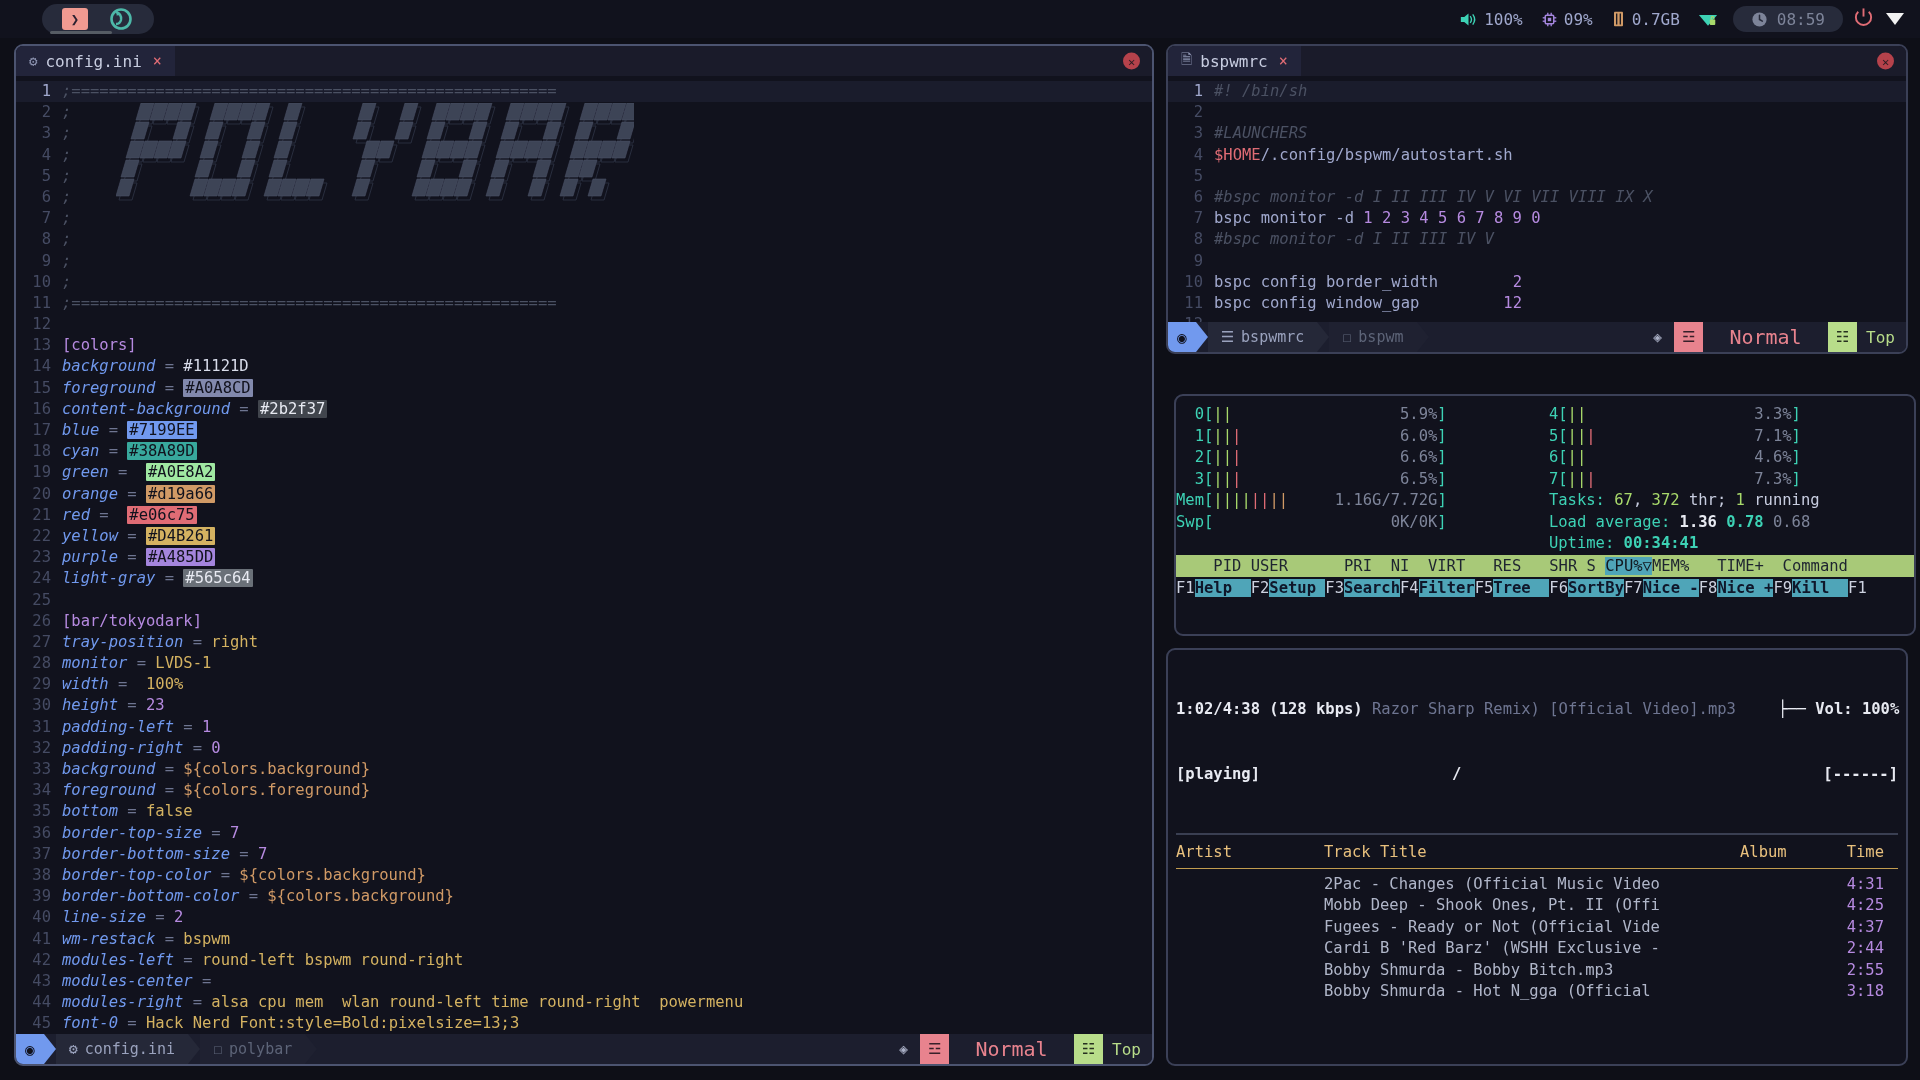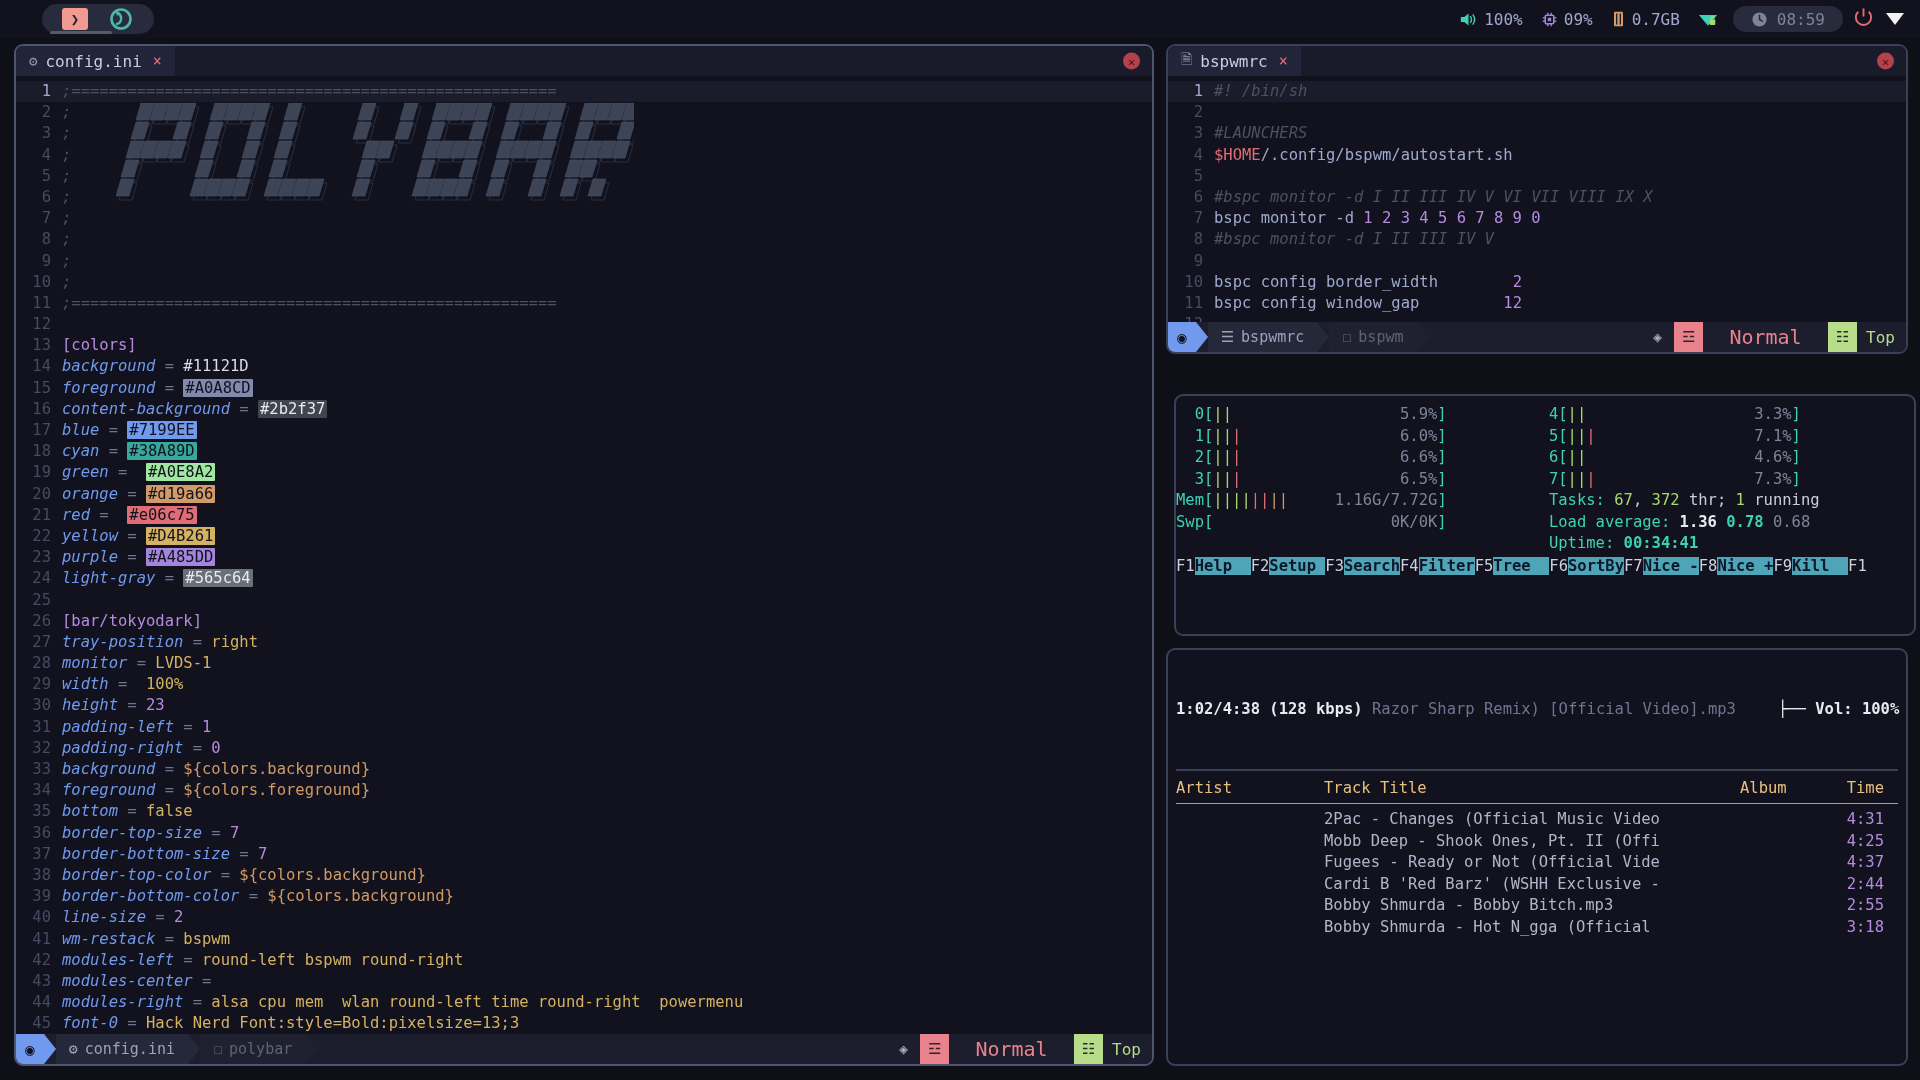--- a/index.html
+++ b/index.html
@@ -498,28 +498,34 @@
     <span class="sl-git">◈</span>
     <div class="sl-pill-red">☲</div>
     <span class="sl-norm">Normal</span>
     <div class="sl-pill-grn">☷</div>
     <span class="sl-top">Top</span>
   </div>
 </div>
 
 <div class="win" id="winHtop" style="left:1166px; top:394px; width:742px; height:242px;margin-left:8px;">
   <div class="htop" id="htopBody"><div style="display:flex"><span style="width:48%"><span class="h-num">  0</span><span class="h-br">[</span><span class="h-lo">|</span><span class="h-lo">|</span>                  <span class="h-pct">5.9%</span><span class="h-br">]</span></span><span style="width:52%"><span class="h-num">  4</span><span class="h-br">[</span><span class="h-lo">|</span><span class="h-lo">|</span>                  <span class="h-pct">3.3%</span><span class="h-br">]</span></span></div><div style="display:flex"><span style="width:48%"><span class="h-num">  1</span><span class="h-br">[</span><span class="h-lo">|</span><span class="h-lo">|</span><span class="h-hi">|</span>                 <span class="h-pct">6.0%</span><span class="h-br">]</span></span><span style="width:52%"><span class="h-num">  5</span><span class="h-br">[</span><span class="h-lo">|</span><span class="h-lo">|</span><span class="h-hi">|</span>                 <span class="h-pct">7.1%</span><span class="h-br">]</span></span></div><div style="display:flex"><span style="width:48%"><span class="h-num">  2</span><span class="h-br">[</span><span class="h-lo">|</span><span class="h-lo">|</span><span class="h-hi">|</span>                 <span class="h-pct">6.6%</span><span class="h-br">]</span></span><span style="width:52%"><span class="h-num">  6</span><span class="h-br">[</span><span class="h-lo">|</span><span class="h-lo">|</span>                  <span class="h-pct">4.6%</span><span class="h-br">]</span></span></div><div style="display:flex"><span style="width:48%"><span class="h-num">  3</span><span class="h-br">[</span><span class="h-lo">|</span><span class="h-lo">|</span><span class="h-hi">|</span>                 <span class="h-pct">6.5%</span><span class="h-br">]</span></span><span style="width:52%"><span class="h-num">  7</span><span class="h-br">[</span><span class="h-lo">|</span><span class="h-lo">|</span><span class="h-hi">|</span>                 <span class="h-pct">7.3%</span><span class="h-br">]</span></span></div><div style="display:flex"><span style="width:48%"><span class="h-lbl">Mem</span><span class="h-br">[</span><span class="h-lo">|</span><span class="h-lo">|</span><span class="h-lo">|</span><span class="h-lo">|</span><span class="h-hi">|</span><span class="h-hi">|</span><span class="h-or">|</span><span class="h-or">|</span>     <span class="h-pct">1.16G/7.72G</span><span class="h-br">]</span></span><span style="width:52%" class="h-txt">  <span class="h-lbl">Tasks: </span><span class="h-b">67</span>, <span class="h-b">372</span> thr; <span class="h-b">1</span> running</span></div><div style="display:flex"><span style="width:48%"><span class="h-lbl">Swp</span><span class="h-br">[</span>                   <span class="h-pct">0K/0K</span><span class="h-br">]</span></span><span style="width:52%" class="h-txt">  <span class="h-lbl">Load average: </span><span class="h-w">1.36</span> <span class="h-c">0.78</span> <span class="h-pct">0.68</span></span></div><div style="display:flex"><span style="width:48%"></span><span style="width:52%" class="h-txt">  <span class="h-lbl">Uptime: </span><span class="h-c">00:34:41</span></span></div></div>
+  <div class="htop-hdr" id="htopHdr">    PID USER      PRI  NI  VIRT   RES   SHR S <span class="sel">CPU%</span><span class="sel">▽</span>MEM%   TIME+  Command    </div>
   <div class="htop-fk" id="htopFk"><span class="fk-k">F1</span><span class="fk-l">Help  </span><span class="fk-k">F2</span><span class="fk-l">Setup </span><span class="fk-k">F3</span><span class="fk-l">Search</span><span class="fk-k">F4</span><span class="fk-l">Filter</span><span class="fk-k">F5</span><span class="fk-l">Tree  </span><span class="fk-k">F6</span><span class="fk-l">SortBy</span><span class="fk-k">F7</span><span class="fk-l">Nice -</span><span class="fk-k">F8</span><span class="fk-l">Nice +</span><span class="fk-k">F9</span><span class="fk-l">Kill  </span><span class="fk-k">F1</span></div>
 </div>
 
 <div class="win" id="winMpd" style="left:1166px; top:648px; width:742px; height:418px;">
   <div class="mpd" style="padding:6px 8px 0 8px;">
     <div style="display:flex; justify-content:space-between;gap:42px;">
       <span><span class="m-w">1:02/4:38 (128 kbps)</span><span class="m-dim"> </span><span class="m-dim">Razor Sharp Remix) [Official Video].mp3</span></span>
       <span><span class="m-w">├──</span><span class="m-w"> </span><span class="m-w">Vol: 100%</span></span>
+    </div>
+    <div style="display:flex; justify-content:space-between;">
+      <span class="m-w">[playing]</span>
+      <span class="m-w" style="margin-right:170px;">/</span>
+      <span class="m-w">[------]</span>
     </div>
   </div>
   <div class="hr-line" style="margin:5px 8px 0 8px;"></div>
   <div class="hr-line" style="margin:0 8px;"></div>
   <div class="mpd" style="display:flex; padding:7px 22px 4px 8px;">
     <span class="m-hdr" style="width:148px;">Artist</span>
     <span class="m-hdr" style="flex:1;">Track Title</span>
     <span class="m-hdr" style="width:92px; text-align:left;">Album</span>
     <span class="m-hdr" style="width:52px; text-align:right;">Time</span>
   </div>

